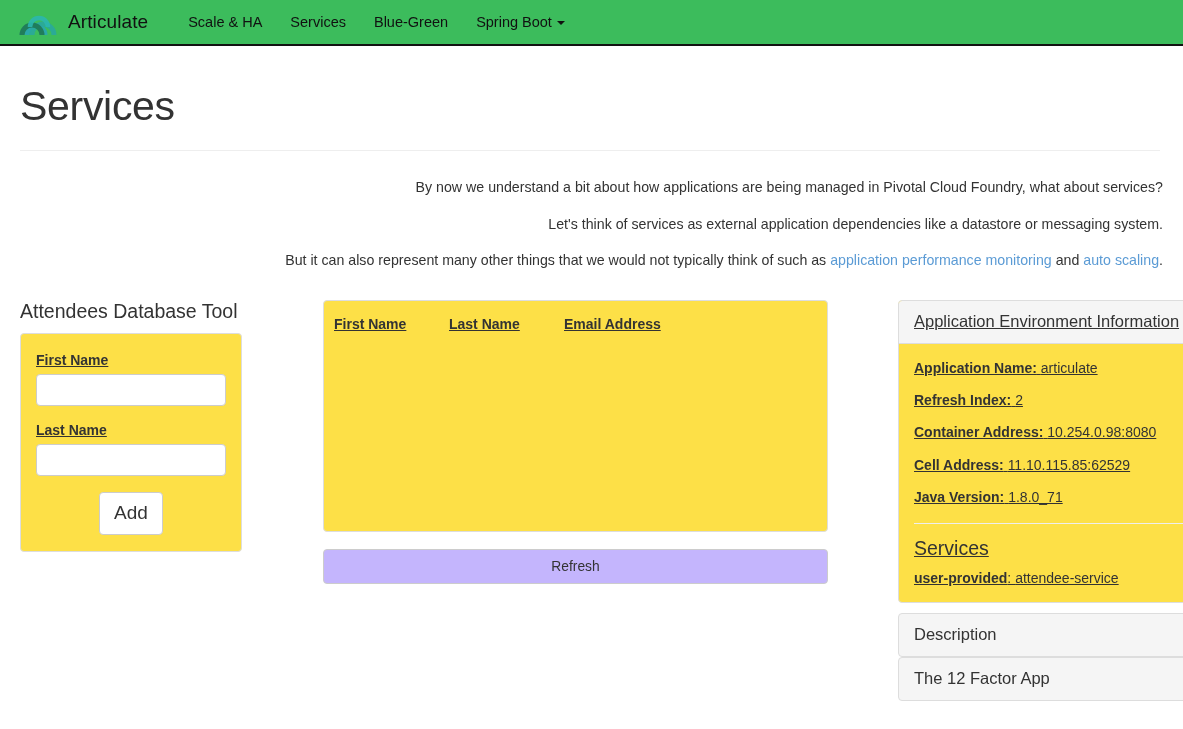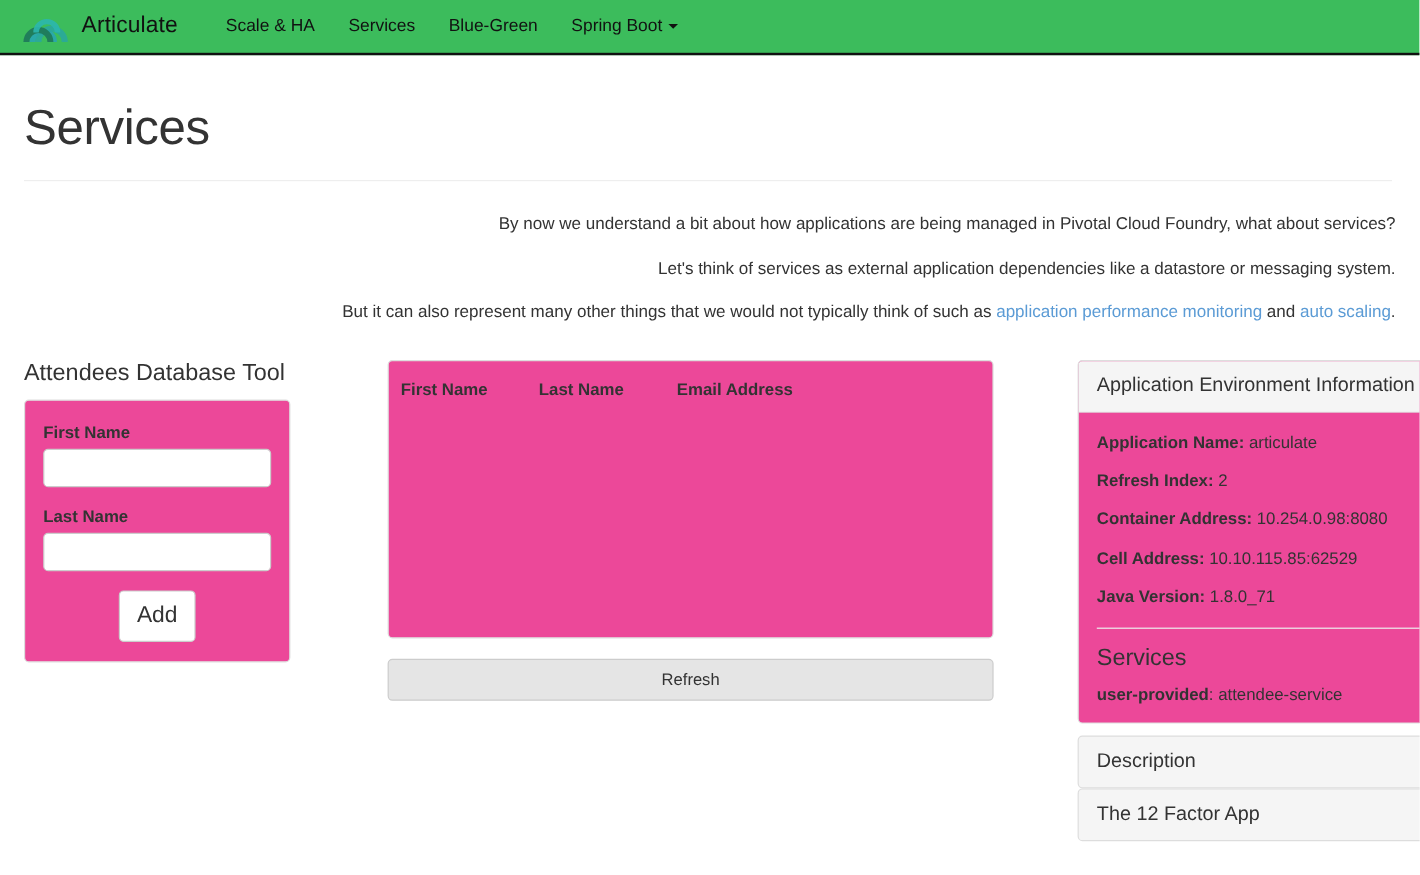--- a/index.html
+++ b/index.html
@@ -115,23 +115,24 @@
   .section-heading {
     font-size: 19.5px;
     font-weight: normal;
     color: #333333;
     margin: 0 0 10px 0;
     line-height: 1.2;
   }
 
   
   .panel {
-    background: #ec4899;
+    background: #fde047;
     border: 1px solid #dddddd;
     border-radius: 4px;
+    text-decoration: underline;
   }
   .form-panel {
     padding: 18px 15px 16px 15px;
     width: 222px;
   }
   .form-label {
     display: block;
     font-size: 14px;
     font-weight: bold;
     color: #333333;
@@ -187,21 +188,21 @@
   .attendee-table th.c1 { width: 115px; }
   .attendee-table th.c2 { width: 115px; }
   .attendee-table th.c3 { width: auto; }
   .btn-refresh {
     display: block;
     width: 100%;
     margin-top: 17px;
     padding: 9px 12px;
     font-size: 13.8px;
     text-align: center;
-    background: #e5e5e5;
+    background: #c4b5fd;
     border: 1px solid #cccccc;
     border-radius: 4px;
     color: #333333;
     font-family: "Liberation Sans", sans-serif;
     cursor: pointer;
   }
 
   
   .panel-stack > .panel { margin-bottom: 10px; }
   .panel-heading {
@@ -332,21 +333,21 @@
     <div class="col-right panel-stack">
 
       <div class="panel">
         <div class="panel-heading">
           <h3 class="panel-title">Application Environment Information</h3>
         </div>
         <div class="panel-body">
           <p class="env-line"><span class="env-key">Application Name:</span> <span>articulate</span></p>
           <p class="env-line"><span class="env-key">Refresh Index:</span> <span>2</span></p>
           <p class="env-line"><span class="env-key">Container Address:</span> <span>10.254.0.98:8080</span></p>
-          <p class="env-line"><span class="env-key">Cell Address:</span> <span>10.10.115.85:62529</span></p>
+          <p class="env-line"><span class="env-key">Cell Address:</span> <span>11.10.115.85:62529</span></p>
           <p class="env-line"><span class="env-key">Java Version:</span> <span>1.8.0_71</span></p>
 
           <hr class="panel-divider">
 
           <h3 class="services-heading">Services</h3>
           <p class="service-line"><span class="service-name">user-provided</span><span>: </span><span>attendee-service</span></p>
         </div>
       </div>
 
       <div class="panel-collapsed">

